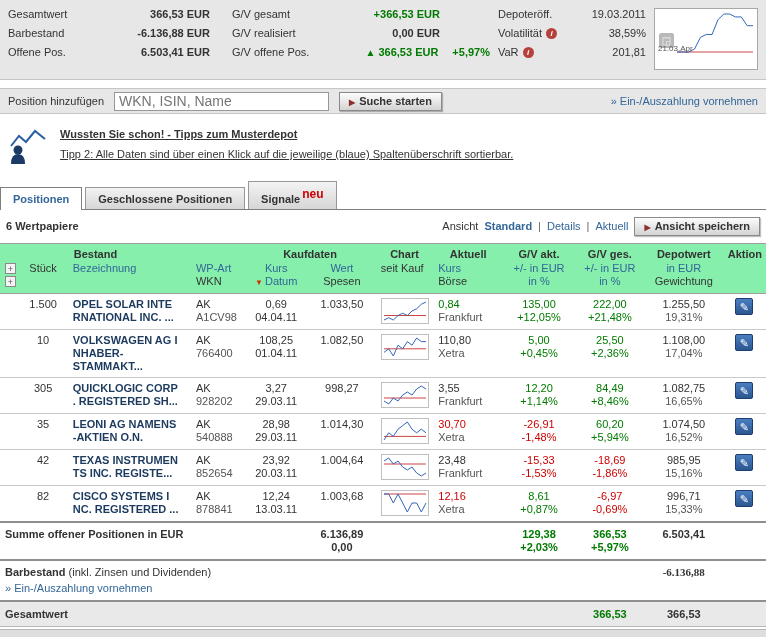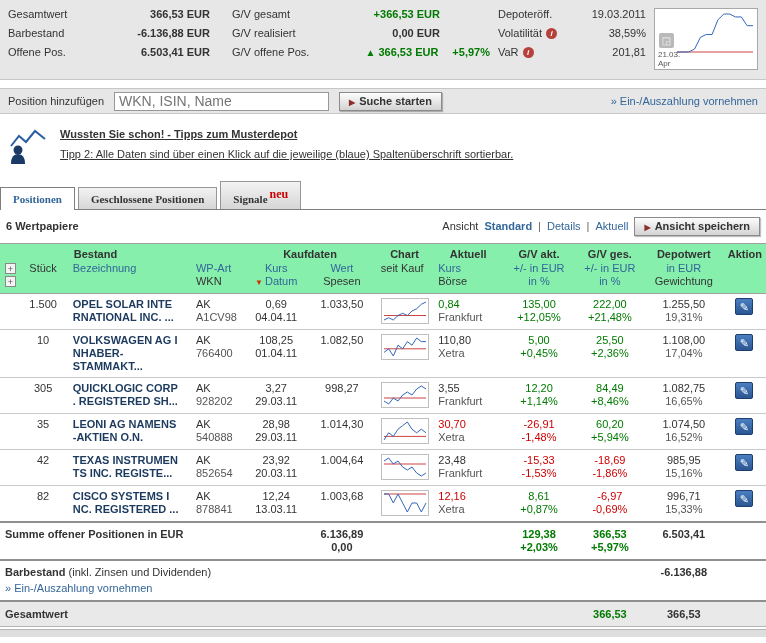--- a/index.html
+++ b/index.html
@@ -39,22 +39,22 @@
   .chartbox {
     width: 106px; height: 62px; margin-left: 8px; position: relative;
     background: #fff; border: 1px solid #a8a8a8;
   }
   .chartbox svg { position: absolute; top: 2px; right: 2px; }
   .zoomicon {
     position: absolute; left: 4px; top: 24px; width: 15px; height: 15px;
     background: #b9b9b9; border-radius: 2px; color: #f2f2f2;
     font-size: 10px; line-height: 15px; text-align: center; cursor: pointer;
   }
-  .xlabels { position: absolute; bottom: 1px; left: 3px; right: 3px;
-    display: flex; justify-content: space-between; font-size: 8px; color: #555; flex-direction: column; }
+  .xlabels { position: absolute; bottom: 16px; left: 3px; right: 3px;
+    display: flex; font-size: 8px; color: #555; }
 
   
   .gapline { height: 8px; background: #fff; }
   .searchbar {
     display: flex; align-items: center; background: #e7e7e7;
     border-top: 1px solid #c6c6c6; border-bottom: 1px solid #c6c6c6;
     padding: 8px 8px; height: 26px;
   }
   .searchbar label { width: 106px; }
   .searchbar input {
@@ -76,21 +76,21 @@
   .tipbox { display: flex; padding: 14px 8px 10px 8px; gap: 12px; min-height: 64px; }
   .tipicon { width: 40px; height: 36px; flex: 0 0 auto; }
   .tiptitle { font-weight: bold; color: #333; text-decoration: underline; cursor: pointer; display:inline-block; margin-bottom: 8px;}
   .tiptext { color: #333; text-decoration: underline; }
 
   
   .tabbar { display: flex; align-items: flex-end; border-bottom: 1px solid #7f7f7f; padding: 3px 0 0 0; }
   .tab {
     border: 1px solid #979797; border-bottom: none; margin-right: 3px;
     padding: 5px 12px 4px 12px; background: linear-gradient(#f3f3f3, #d6d6d6);
-    font-weight: bold; color: #333; cursor: pointer; position: relative; font-family: Liberation Serif, serif;
+    font-weight: bold; color: #333; cursor: pointer; position: relative;
   }
   .tab.active { background: #fff; color: #336699; padding-bottom: 5px; margin-bottom: -1px; border-color: #7f7f7f; }
   .tab .badge { color: #cc0000; font-size: 12px; vertical-align: super; margin-left: 2px; }
 
   
   .toolbar { display: flex; align-items: center; padding: 7px 6px; }
   .count { font-weight: bold; }
   .toolbar-right { margin-left: auto; display: flex; align-items: center; gap: 6px; }
   .view-link { color: #336699; cursor: pointer; }
   .view-link.active { font-weight: bold; }
@@ -121,21 +121,21 @@
     text-align: center; cursor: pointer; margin-bottom: 1px;
   }
   .actbtn {
     display: inline-block; width: 18px; height: 17px; border: 1px solid #1d3f6e;
     border-radius: 2px; background: linear-gradient(#4a7fc1, #2b5692);
     color: #fff; font-size: 11px; line-height: 16px; text-align: center; cursor: pointer;
   }
   tr.summe td { border-top: 2px solid #8f8f8f; font-weight: bold; border-bottom: none; padding: 5px; }
   tr.bar td { border-top: 2px solid #8f8f8f; border-bottom: none; padding: 5px; }
   tr.bar .blabel b { font-weight: bold; }
-  tr.bar .value { font-weight: bold; }
+  tr.bar .value { font-weight: bold; font-family: Liberation Serif, serif; }
   tr.gesamt td { border-top: 2px solid #8f8f8f; border-bottom: 1px solid #b5b5b5;
     background: #e9e9e9; font-weight: bold; padding: 6px 5px; }
   .bottombar { height: 8px; background: #dedede; border-top: 1px solid #b5b5b5; margin-top: 2px; }
 </style>
 </head>
 <body>
 
 <div class="summary">
   <div class="sum-col c1">
     <div class="sum-row">

